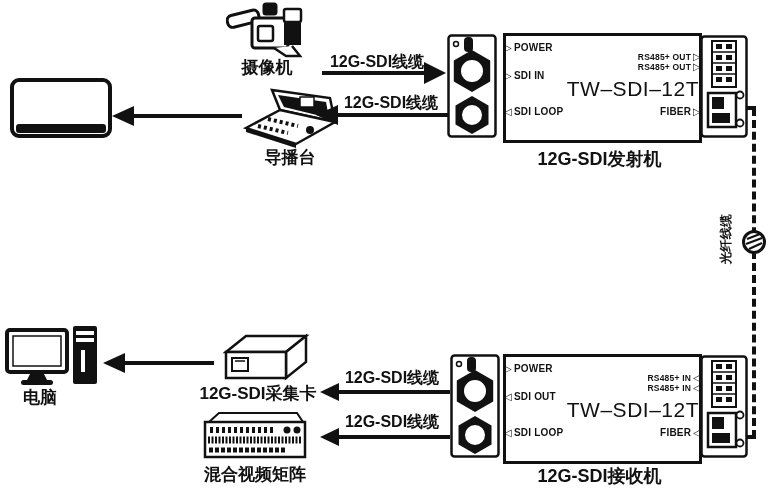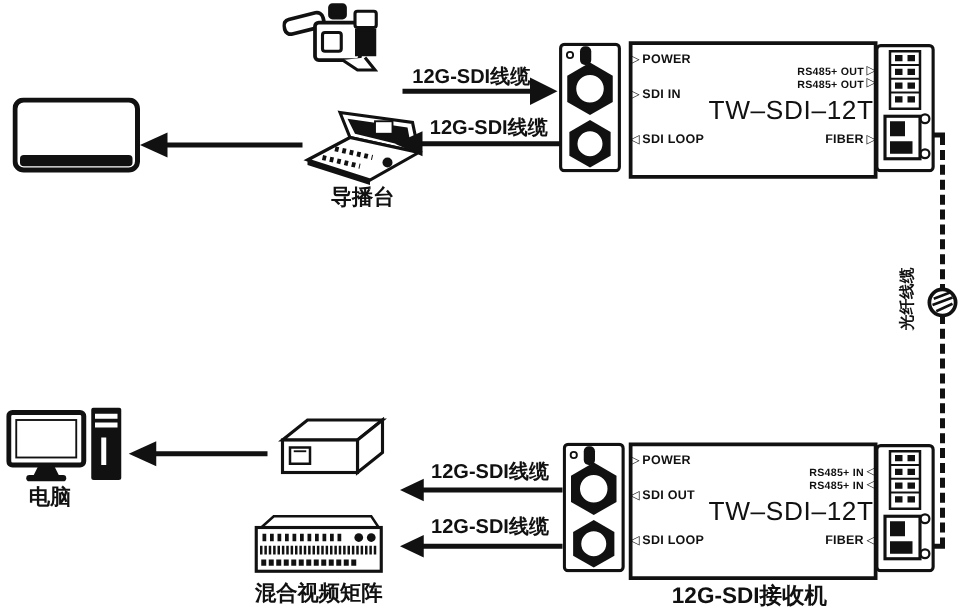--- a/index.html
+++ b/index.html
@@ -30,20 +30,21 @@
     <g transform="rotate(-14 20 16)">
         <rect x="1" y="10" width="32" height="12" rx="5" fill="#fff"></rect>
       </g>
     <rect x="38" y="2" width="12" height="10" rx="2" fill="#111"></rect>
     <rect x="26" y="16" width="36" height="30" rx="3" fill="#fff"></rect>
     <rect x="32" y="24" width="15" height="15" rx="2" fill="#fff" stroke-width="2.5"></rect>
     <rect x="58" y="7" width="17" height="13" rx="2" fill="#fff" stroke-width="2.5"></rect>
     <path d="M58 22 h16 v20 h-16" fill="#111" stroke-width="2"></path>
     <path d="M48 46 l12 8 h14 l-8 -10" fill="#fff" stroke-width="2.5"></path>
   </svg>
+  <div class="lbl" style="left:226px;top:58px;width:82px;font-size:17px">摄像机</div>
 
   <svg class="abs" style="left:10px;top:78px" width="102" height="62" viewBox="0 0 102 62">
     <rect x="2" y="2" width="98" height="56" rx="7" fill="#fff" stroke="#111" stroke-width="4"></rect>
     <rect x="6" y="46" width="90" height="9" rx="3" fill="#111"></rect>
   </svg>
 
   <div class="ah-l" style="left:112px;top:106px"></div>
   <div class="line-h" style="left:133px;top:114px;width:109px"></div>
 
   <svg class="abs" style="left:238px;top:86px" width="104" height="62" viewBox="0 0 104 62" fill="#fff" stroke="#111" stroke-width="2.5">
@@ -118,20 +119,21 @@
       <rect x="26" y="31" width="6" height="5" fill="#111"></rect>
     <rect x="16" y="42" width="6" height="5" fill="#111"></rect>
       <rect x="26" y="42" width="6" height="5" fill="#111"></rect>
     <rect x="8" y="58" width="28" height="34" fill="#fff" stroke="#111" stroke-width="2.5"></rect>
     <rect x="12" y="62" width="12" height="12" fill="#111"></rect>
     <rect x="12" y="78" width="18" height="10" fill="#111"></rect>
     <circle cx="40" cy="60" r="3.5" fill="#fff" stroke="#111" stroke-width="1.8"></circle>
     <circle cx="40" cy="88" r="3.5" fill="#fff" stroke="#111" stroke-width="1.8"></circle>
   </svg>
 
+  <div class="caption" style="left:503px;top:147px;width:193px">12G-SDI发射机</div>
 
   <div class="fiber-stub" style="left:746px;top:106px;width:10px"></div>
   <div class="fiber-line" style="left:752px;top:108px;height:330px"></div>
   <div class="fiber-stub" style="left:746px;top:435px;width:10px"></div>
   <svg class="abs" style="left:741px;top:229px" width="26" height="26" viewBox="0 0 26 26">
     <circle cx="13" cy="13" r="10.5" fill="#fff" stroke="#111" stroke-width="3"></circle>
     <path d="M6 10 L19 5 M5 15 L21 9 M8 20 L21 14" stroke="#111" stroke-width="2" fill="none"></path>
   </svg>
   <div class="lbl rot90" style="left:694px;top:232px;width:64px;font-size:12.5px">光纤线缆</div>
 
@@ -150,20 +152,21 @@
   <div class="ah-l" style="left:103px;top:353px"></div>
   <div class="line-h" style="left:124px;top:361px;width:90px"></div>
 
   <svg class="abs" style="left:220px;top:328px" width="92" height="56" viewBox="0 0 92 56" fill="#fff" stroke="#111" stroke-width="2.5">
     <polygon points="6,24 26,8 86,8 66,24"></polygon>
     <polygon points="66,24 86,8 86,34 66,50"></polygon>
     <rect x="6" y="24" width="60" height="26"></rect>
     <rect x="12" y="30" width="16" height="13" stroke-width="2"></rect>
     <line x1="15" y1="33" x2="25" y2="33" stroke-width="1.5"></line>
   </svg>
+  <div class="lbl" style="left:196px;top:384px;width:124px;font-size:17px">12G-SDI采集卡</div>
 
   <div class="ah-l" style="left:320px;top:383px;border-top-width:9px;border-bottom-width:9px;border-right-width:19px"></div>
   <div class="line-h" style="left:338px;top:390px;width:112px"></div>
   <div class="lbl" style="left:336px;top:369px;width:112px;font-size:16px">12G-SDI线缆</div>
 
   <svg class="abs" style="left:203px;top:411px" width="104" height="52" viewBox="0 0 104 52">
     <polygon points="6,11 16,2 94,2 100,11" fill="#fff" stroke="#111" stroke-width="2"></polygon>
     <rect x="2" y="11" width="100" height="35" fill="#fff" stroke="#111" stroke-width="2.5"></rect>
     <line x1="7" y1="19" x2="70" y2="19" stroke="#111" stroke-width="6" stroke-dasharray="3,3"></line>
     <circle cx="84" cy="19" r="3.5" fill="#111"></circle>

